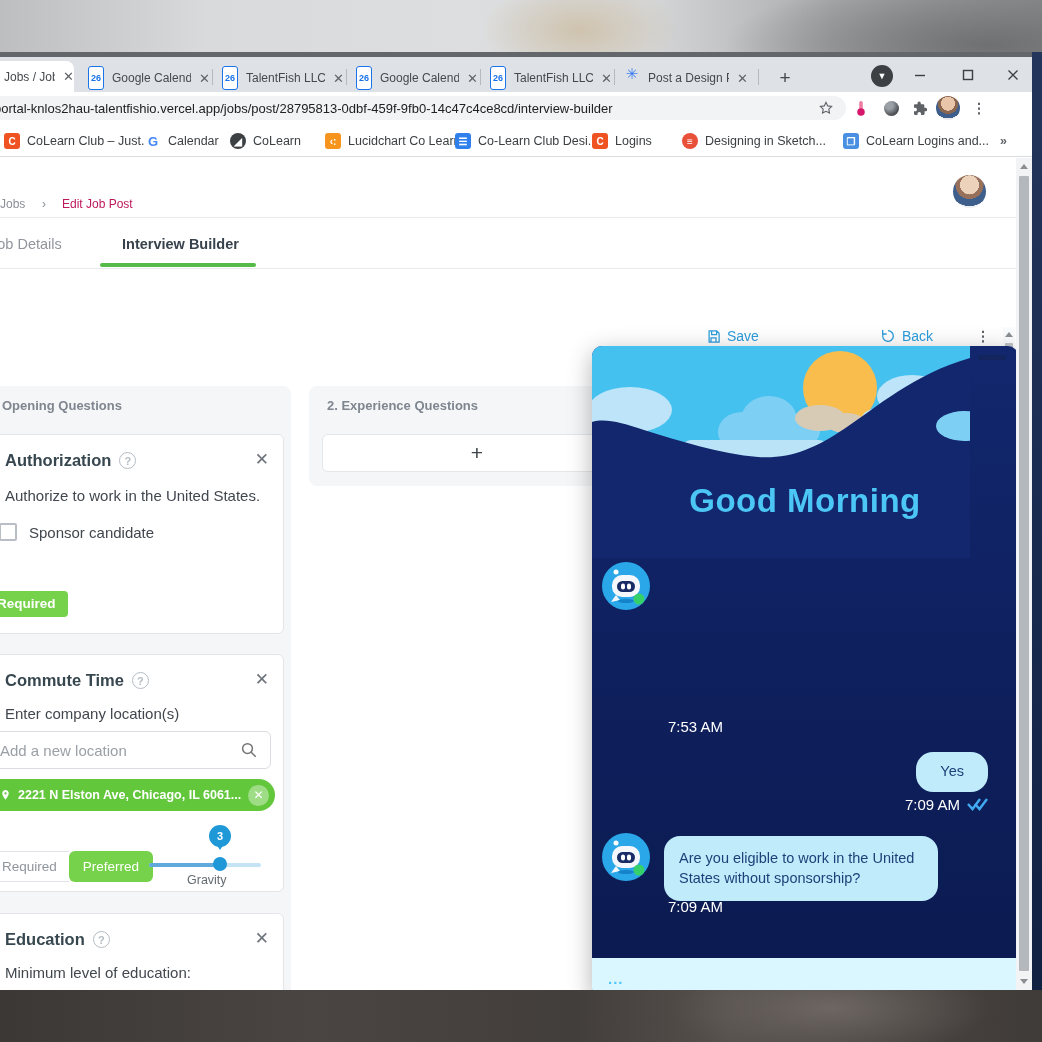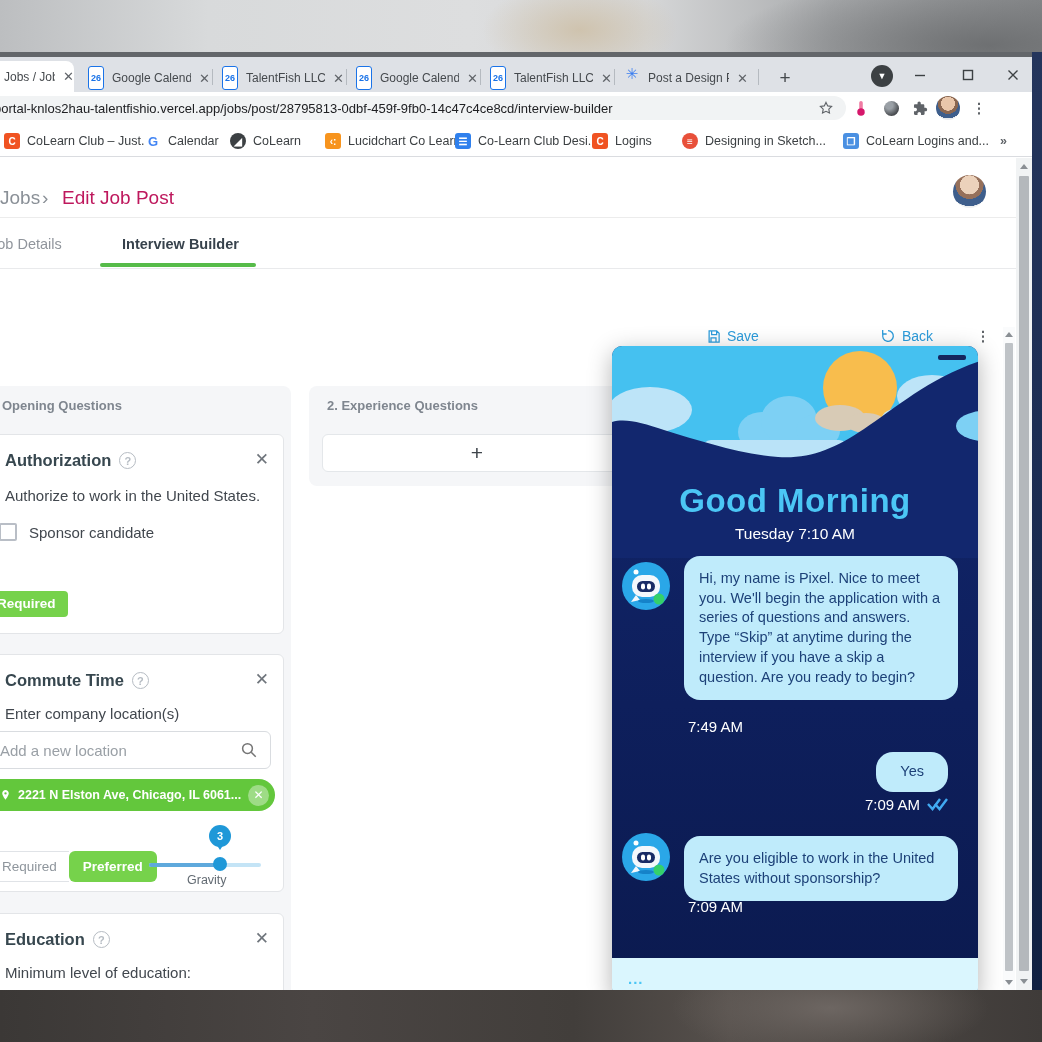--- a/index.html
+++ b/index.html
@@ -41,21 +41,21 @@
   .ticon{position:absolute;top:5px;width:22px;height:22px;display:flex;align-items:center;justify-content:center;}
   .avatar-s{border-radius:50%;background:radial-gradient(circle at 50% 32%,#e9c6aa 0 34%,#8a6650 35% 50%,#3e5e8c 51% 72%,#e8eaed 73%);}
 
   .bookmarks{position:absolute;left:0;top:67px;width:100%;height:33px;background:#fff;border-bottom:1px solid #dadce0;}
   .bm{position:absolute;top:7px;height:20px;display:flex;align-items:center;font-size:12.5px;color:#3c4043;white-space:nowrap;}
   .bm .bicon{width:16px;height:16px;margin-right:7px;flex:0 0 16px;border-radius:3px;display:flex;align-items:center;justify-content:center;font-size:10px;font-weight:700;color:#fff;}
 
   
   .page{position:absolute;left:0;top:101px;width:1016px;height:832px;background:#fff;overflow:hidden;}
   .crumbrow{position:absolute;left:0;top:0;width:100%;height:60px;border-bottom:1px solid #ececec;}
-  .crumb{position:absolute;top:29px;font-size:19px;}
+  .crumb{position:absolute;top:39px;font-size:12px;}
   .pavatar{position:absolute;left:953px;top:17px;width:33px;height:33px;border-radius:50%;
     background:radial-gradient(circle at 50% 30%,#ecd2bb 0 33%,#96705a 34% 49%,#3e5e8c 50% 74%,#eef0f2 75%);}
   .navtabs{position:absolute;left:0;top:61px;width:100%;height:50px;border-bottom:1px solid #e9eaec;background:#fff;}
   .ntab{position:absolute;top:17px;font-size:14.5px;}
   .underline{position:absolute;left:100px;top:44px;width:156px;height:4px;background:#56BB49;border-radius:2px;}
   .hdrbtn{position:absolute;top:170px;display:flex;align-items:center;font-size:14px;color:#2D9CDB;font-weight:500;z-index:1;}
   .hdrbtn svg{margin-right:6px;}
 
   .panel{position:absolute;background:#f5f6f8;border-radius:8px;}
   .sechdr{position:absolute;left:18px;top:12px;font-size:13px;font-weight:700;color:#7f868f;}
@@ -67,32 +67,32 @@
   .badge{position:absolute;background:#76D24B;color:#fff;font-size:13.5px;font-weight:700;border-radius:4px;padding:5px 12px 6px 22px;}
   .checkbox{position:absolute;width:18px;height:18px;border:2px solid #b9bec6;border-radius:2px;background:#fff;}
   .searchbox{position:absolute;height:38px;background:#fff;border:1px solid #d9dce0;border-radius:6px;display:flex;align-items:center;}
   .searchbox input{border:0;outline:0;background:transparent;font-size:15px;color:#42484f;margin-left:12px;width:210px;}
   .searchbox input::placeholder{color:#9aa0a6;}
   .chip{position:absolute;height:32px;background:#63C73C;border-radius:16px;display:flex;align-items:center;color:#fff;}
   .chip .ctext{font-size:12.5px;font-weight:700;margin-left:6px;white-space:nowrap;}
   .chipx{position:absolute;right:6px;width:21px;height:21px;border-radius:50%;background:rgba(255,255,255,.38);color:#fff;font-size:12px;display:flex;align-items:center;justify-content:center;}
   .toggle{position:absolute;display:flex;height:31px;}
   .tg-req{background:#fff;border:1px solid #e0e3e7;border-right:0;color:#8e959c;font-size:13.5px;display:flex;align-items:center;padding:0 12px 0 16px;border-radius:6px 0 0 6px;}
-  .tg-pref{background:#76D24B;color:#fff;font-size:13.5px;font-weight:700;display:flex;align-items:center;padding:0 14px;border-radius:6px;}
+  .tg-pref{background:#76D24B;color:#fff;font-size:13.5px;font-weight:400;display:flex;align-items:center;padding:0 14px;border-radius:6px;}
   .slider{position:absolute;width:120px;height:60px;}
   .strack{position:absolute;left:0;top:38px;width:112px;height:3.5px;background:#c4e4f6;border-radius:2px;}
   .sfill{position:absolute;left:0;top:38px;width:70px;height:3.5px;background:#5fa9dc;border-radius:2px;}
   .sthumb{position:absolute;left:64px;top:32px;width:14px;height:14px;border-radius:50%;background:#1F98D8;}
   .sbubble{position:absolute;left:60px;top:0;width:22px;height:22px;border-radius:50%;background:#1F98D8;color:#fff;font-size:11px;font-weight:700;display:flex;align-items:center;justify-content:center;}
   .sbubble:after{content:"";position:absolute;left:7px;top:19px;border:4px solid transparent;border-top:6px solid #1F98D8;}
   .slabel{position:absolute;left:38px;top:48px;font-size:12.5px;color:#636b73;}
   .plusbtn{position:absolute;left:13px;top:48px;width:310px;height:38px;background:#fff;border:1px solid #e4e7ea;border-radius:6px;color:#3f454b;font-size:21px;display:flex;align-items:center;justify-content:center;}
 
   
-  .chat{position:absolute;left:612px;top:188px;width:366px;height:652px;border-radius:10px;z-index:5;
+  .chat{position:absolute;left:592px;top:188px;width:426px;height:652px;border-radius:10px;z-index:5;
     background:linear-gradient(180deg,#12276E 0%,#0E1F5C 55%,#0B1A4F 100%);
     box-shadow:0 6px 24px rgba(0,0,0,.3);overflow:hidden;}
   .chat-head{position:absolute;left:0;top:0;width:378px;height:212px;}
   .minbar{position:absolute;right:12px;top:9px;width:28px;height:4.5px;background:#14255E;border-radius:2px;z-index:3;}
   .greet{position:absolute;left:0;top:136px;width:100%;text-align:center;font-size:33px;font-weight:700;color:#4BC6F5;letter-spacing:.5px;}
   .gdate{position:absolute;left:0;top:179px;width:100%;text-align:center;font-size:15.5px;color:#fff;}
   .bubble{position:absolute;background:#BFEBFB;border-radius:16px;color:#1D4178;font-size:14.5px;line-height:1.36;padding:13px 15px;white-space:pre-line;}
   .msgtime{position:absolute;color:#fff;font-size:15px;}
   .bavatar{position:absolute;left:10px;width:48px;height:48px;}
   .chat-foot{position:absolute;left:0;bottom:0;width:100%;height:40px;background:#DAF6FE;display:flex;align-items:center;}
@@ -342,36 +342,33 @@
             <ellipse cx="254" cy="77" rx="20" ry="10" fill="#D8CBB6"></ellipse>
             <ellipse cx="320" cy="50" rx="35" ry="21" fill="#BDE4F8"></ellipse>
             <ellipse cx="366" cy="62" rx="30" ry="17" fill="#9FDAF7"></ellipse>
             <ellipse cx="288" cy="72" rx="18" ry="10" fill="#BDE4F8"></ellipse>
             <path d="M0,76 C14,72 30,77 52,84 C88,95 128,108 166,111 C198,113 222,103 252,83 C285,61 322,28 378,12 L378,212 L0,212 Z" fill="#12276E"></path>
             <ellipse cx="372" cy="80" rx="28" ry="15" fill="#7DD0F4"></ellipse>
           </svg>
         </div>
         <div class="minbar"></div>
         <div class="greet">Good Morning</div>
-        <div class="gdate">Tuesday 7:10 AM</div>
 
         <svg class="bavatar" style="top:216px;" viewBox="0 0 48 48">
           <circle cx="24" cy="24" r="24" fill="#2AA7E8"></circle>
           <circle cx="14" cy="10" r="2.5" fill="#fff"></circle>
           <rect x="10" y="13" width="28" height="22" rx="10" fill="#F4F8FC"></rect>
           <rect x="15" y="19" width="18" height="11" rx="5.5" fill="#1A2C66"></rect>
           <rect x="19" y="21.5" width="4" height="6" rx="2" fill="#fff"></rect>
           <rect x="25" y="21.5" width="4" height="6" rx="2" fill="#fff"></rect>
           <path d="M14 33 l-5 7 9 -2 z" fill="#F4F8FC"></path>
           <ellipse cx="24" cy="39" rx="8" ry="2" fill="#1583C9"></ellipse>
           <circle cx="37" cy="37" r="5.5" fill="#35D06A"></circle>
         </svg>
-        <div class="bubble" style="left:72px;top:210px;width:274px;">Hi, my name is Pixel. Nice to meet you. We'll begin the application with a series of questions and answers.
-Type “Skip” at anytime during the interview if you have a skip a question. Are you ready to begin?</div>
-        <div class="msgtime" style="left:76px;top:372px;">7:49 AM</div>
+        <div class="msgtime" style="left:76px;top:372px;">7:53 AM</div>
 
         <div class="bubble" style="right:30px;top:406px;padding:10px 24px;border-radius:17px;">Yes</div>
         <div class="msgtime" style="right:58px;top:450px;">7:09 AM</div>
         <svg style="position:absolute;right:28px;top:450px;" width="24" height="16" viewBox="0 0 24 16">
           <path d="M2 8 l4.5 5 L14 3" fill="none" stroke="#41AAF2" stroke-width="2.4"></path>
           <path d="M9 8 l4.5 5 L21 3" fill="none" stroke="#41AAF2" stroke-width="2.4"></path>
         </svg>
 
         <svg class="bavatar" style="top:487px;" viewBox="0 0 48 48">
           <circle cx="24" cy="24" r="24" fill="#2AA7E8"></circle>

